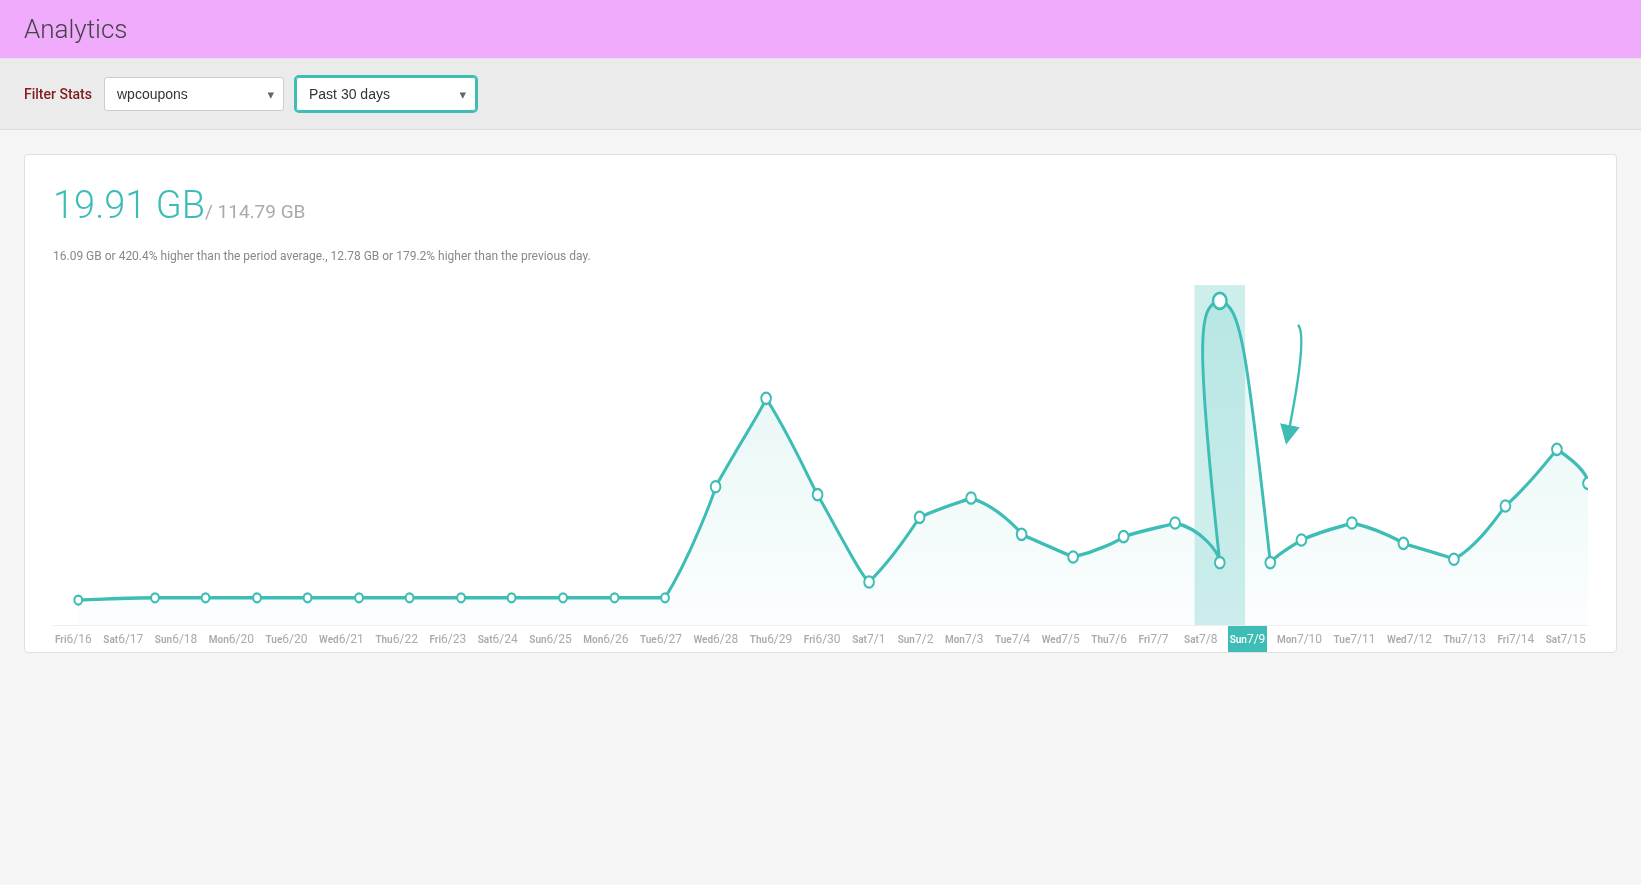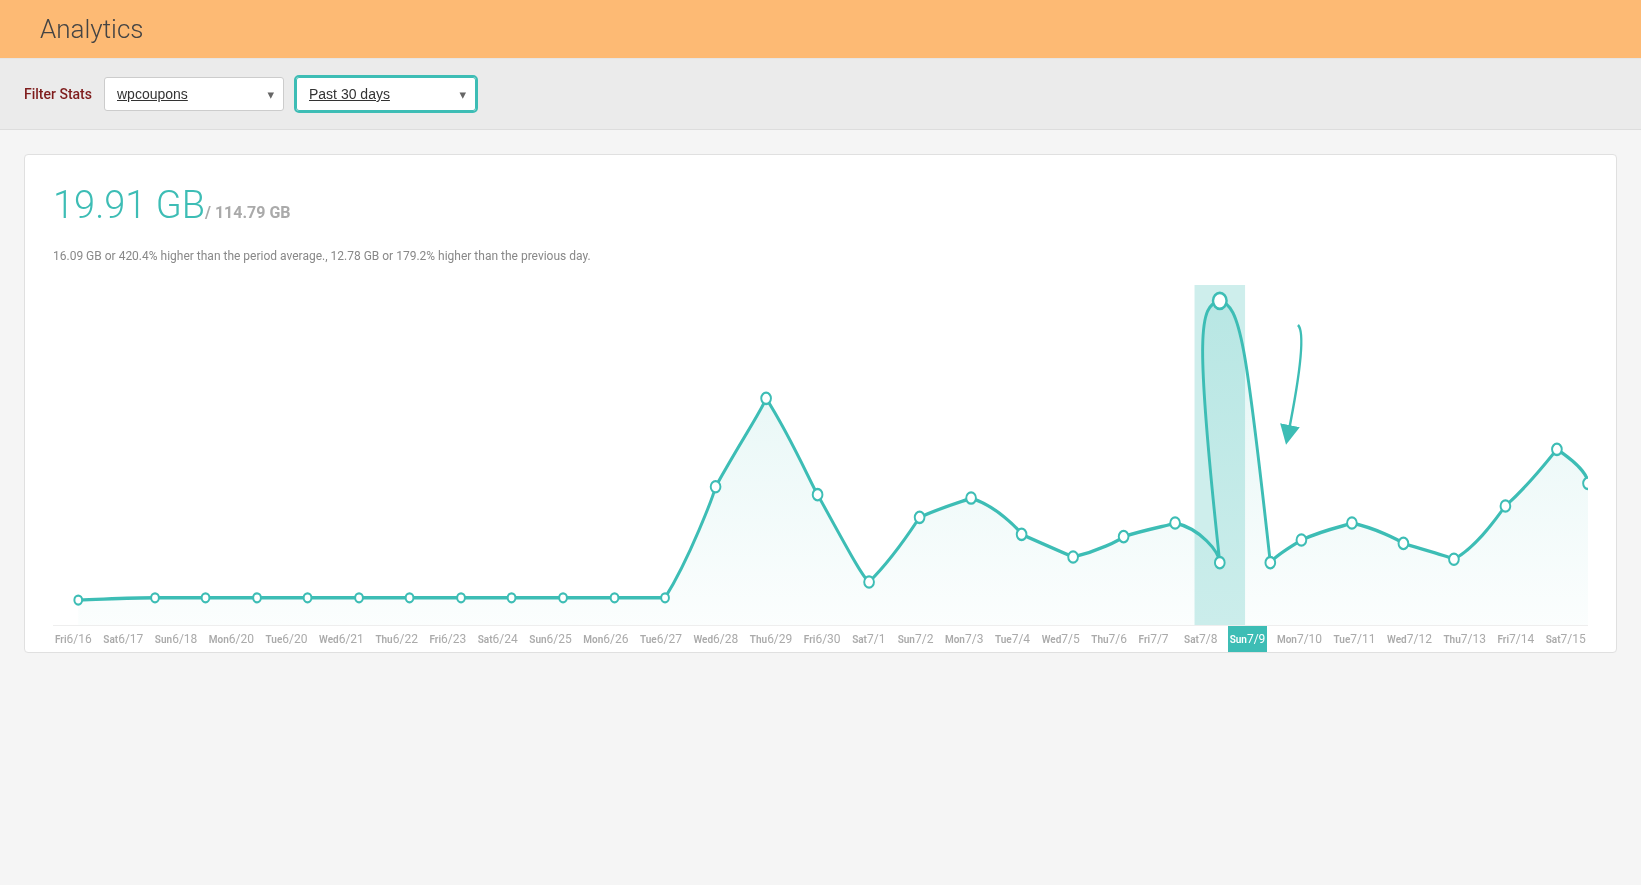--- a/index.html
+++ b/index.html
@@ -2,22 +2,22 @@
 <html><head>
   <meta charset="utf-8">
   <style>
     * { box-sizing: border-box; margin: 0; padding: 0; }
     body {
       font-family: -apple-system, BlinkMacSystemFont, "Segoe UI", Roboto, sans-serif;
       background: #f5f5f5;
       color: #333;
     }
     .page-title-bar {
-      background: #fdba74;
-      padding: 14px 40px;
+      background: #f0abfc;
+      padding: 14px 24px;
       border-bottom: 1px solid #e5e5e5;
     }
     .page-title {
       font-size: 26px;
       font-weight: 300;
       color: #444;
     }
     .filter-bar {
       background: #ebebeb;
       padding: 18px 24px;
@@ -36,21 +36,20 @@
       -webkit-appearance: none;
       background: #fff;
       border: 1px solid #ccc;
       border-radius: 3px;
       padding: 8px 32px 8px 12px;
       font-size: 14px;
       color: #333;
       cursor: pointer;
       position: relative;
       min-width: 180px;
-      text-decoration: underline;
     }
     .filter-select.active {
       border-color: #3dbdb5;
       outline: 2px solid #3dbdb5;
       outline-offset: 0px;
     }
     .select-wrapper {
       position: relative;
       display: inline-block;
     }
@@ -96,23 +95,23 @@
       align-items: baseline;
       gap: 0;
       margin-bottom: 20px;
     }
     .data-value-main {
       font-size: 38px;
       font-weight: 300;
       color: #3dbdb5;
     }
     .data-value-total {
-      font-size: 16px;
+      font-size: 19px;
       color: #aaa;
-      font-weight: 700;
+      font-weight: 400;
     }
     .data-summary {
       font-size: 12px;
       color: #888;
       margin-bottom: 20px;
       line-height: 1.5;
     }
     .chart-area {
       position: relative;
       width: 100%;

